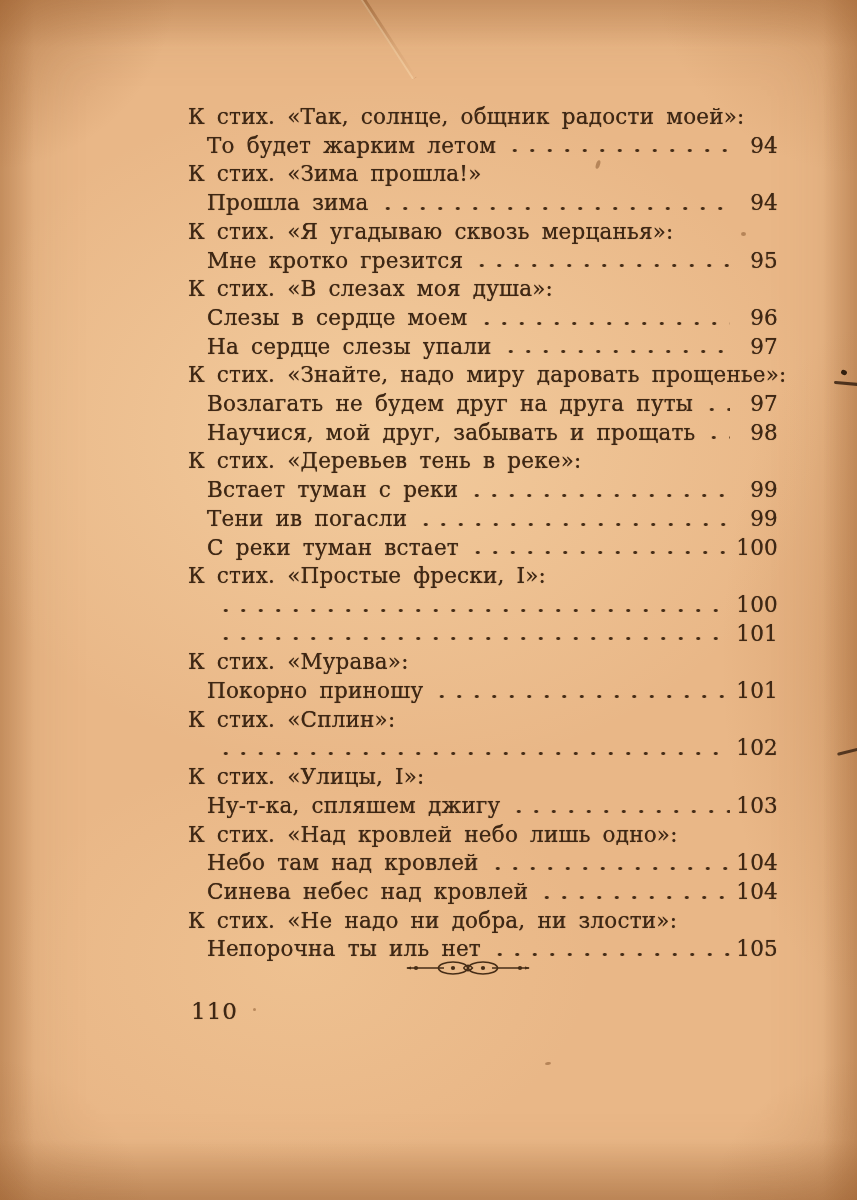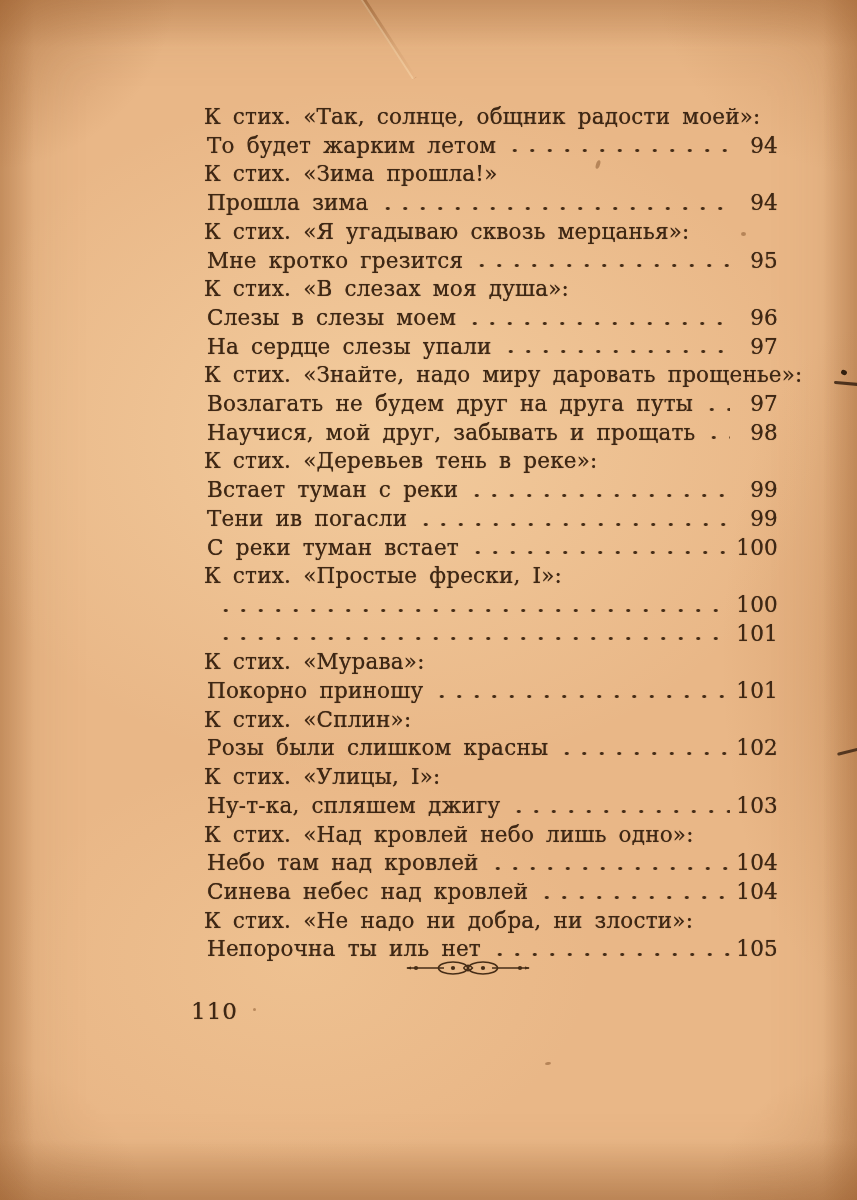--- a/index.html
+++ b/index.html
@@ -38,21 +38,21 @@
     position: absolute;
     left: 188px; top: 103px;
     width: 590px;
     font-size: 21.5px;
     line-height: 28.7px;
     letter-spacing: 0.2px;
     word-spacing: 5px;
     text-shadow: 0 0 0.7px rgba(62,39,20,0.85);
     white-space: nowrap;
   }
-  .line.header { padding-left: 0; margin-left: 16px; }
+  .line.header { padding-left: 0; }
   .line.item { display: flex; align-items: flex-end; padding-left: 19px; }
   .line.item .t { flex: none; }
   .line.item .leader {
     flex: 1 1 auto;
     align-self: stretch;
     margin: 0 4px 0 6px;
     background-image: radial-gradient(circle, #462d17 1.55px, rgba(70,45,23,0) 2px);
     background-size: 17.5px 5px;
     background-repeat: repeat-x;
     background-position: left 4px bottom 7px;
@@ -118,21 +118,21 @@
         <span class="pg">94</span>
       </div>
       <div class="line header">К стих. «Я угадываю сквозь мерцанья»:</div>
       <div class="line item">
         <span class="t">Мне кротко грезится</span>
         <span class="leader"></span>
         <span class="pg">95</span>
       </div>
       <div class="line header">К стих. «В слезах моя душа»:</div>
       <div class="line item">
-        <span class="t">Слезы в слезы моем</span>
+        <span class="t">Слезы в сердце моем</span>
         <span class="leader"></span>
         <span class="pg">96</span>
       </div>
       <div class="line item">
         <span class="t">На сердце слезы упали</span>
         <span class="leader"></span>
         <span class="pg">97</span>
       </div>
       <div class="line header">К стих. «Знайте, надо миру даровать прощенье»:</div>
       <div class="line item">
@@ -171,21 +171,20 @@
         <span class="pg">101</span>
       </div>
       <div class="line header">К стих. «Мурава»:</div>
       <div class="line item">
         <span class="t">Покорно приношу</span>
         <span class="leader"></span>
         <span class="pg">101</span>
       </div>
       <div class="line header">К стих. «Сплин»:</div>
       <div class="line item">
-        <span class="t">Розы были слишком красны</span>
         <span class="leader"></span>
         <span class="pg">102</span>
       </div>
       <div class="line header">К стих. «Улицы, I»:</div>
       <div class="line item">
         <span class="t">Ну-т-ка, спляшем джигу</span>
         <span class="leader"></span>
         <span class="pg">103</span>
       </div>
       <div class="line header">К стих. «Над кровлей небо лишь одно»:</div>

